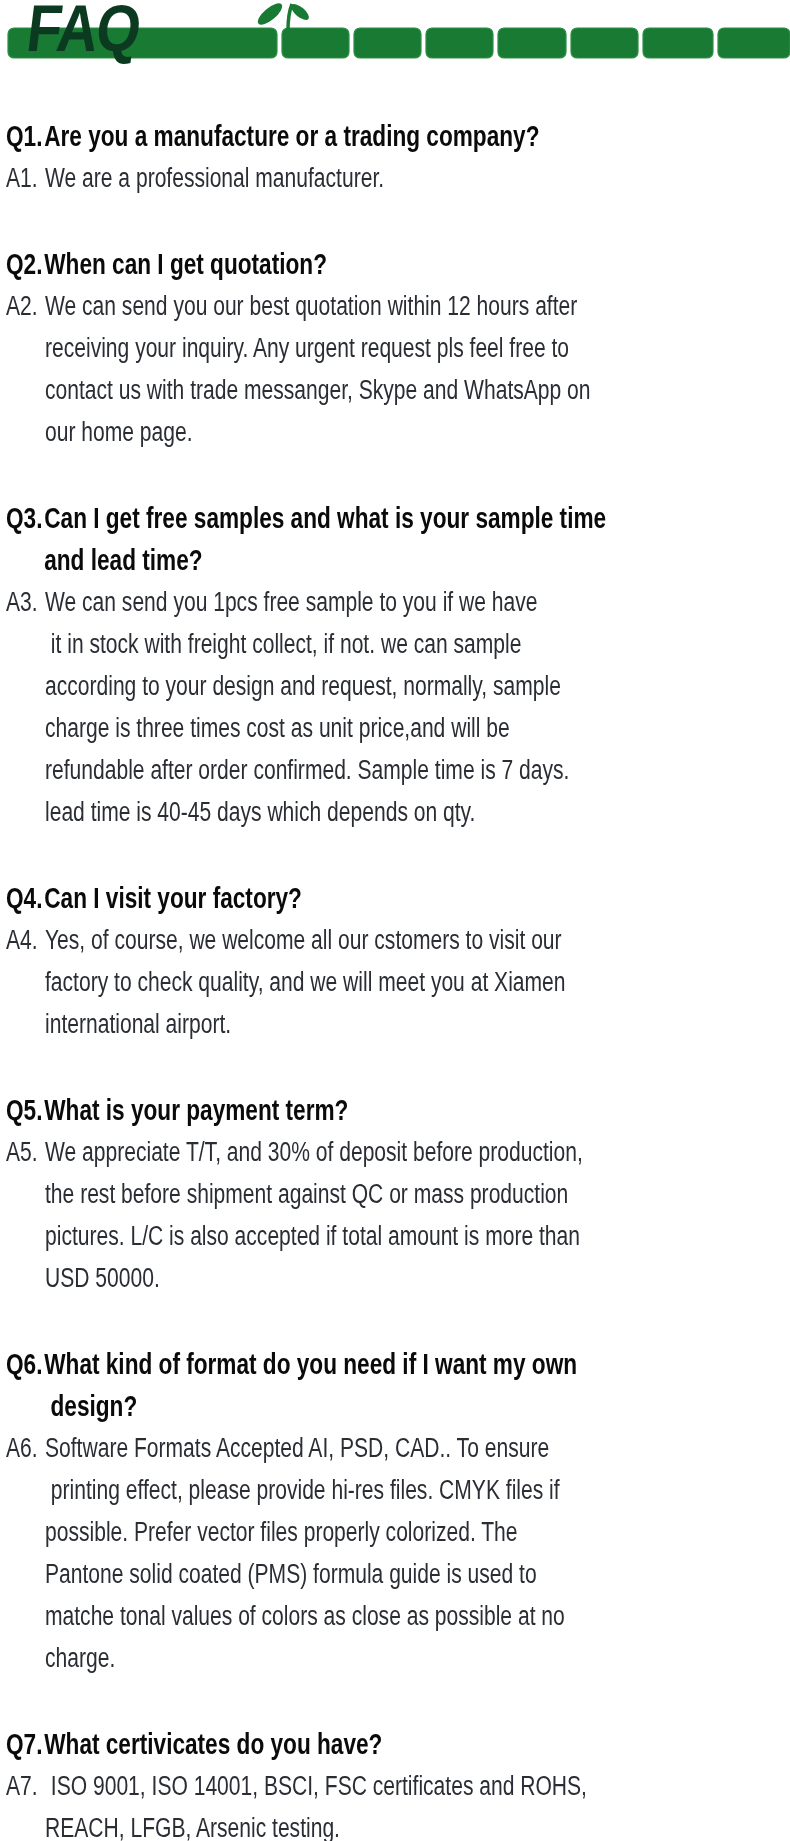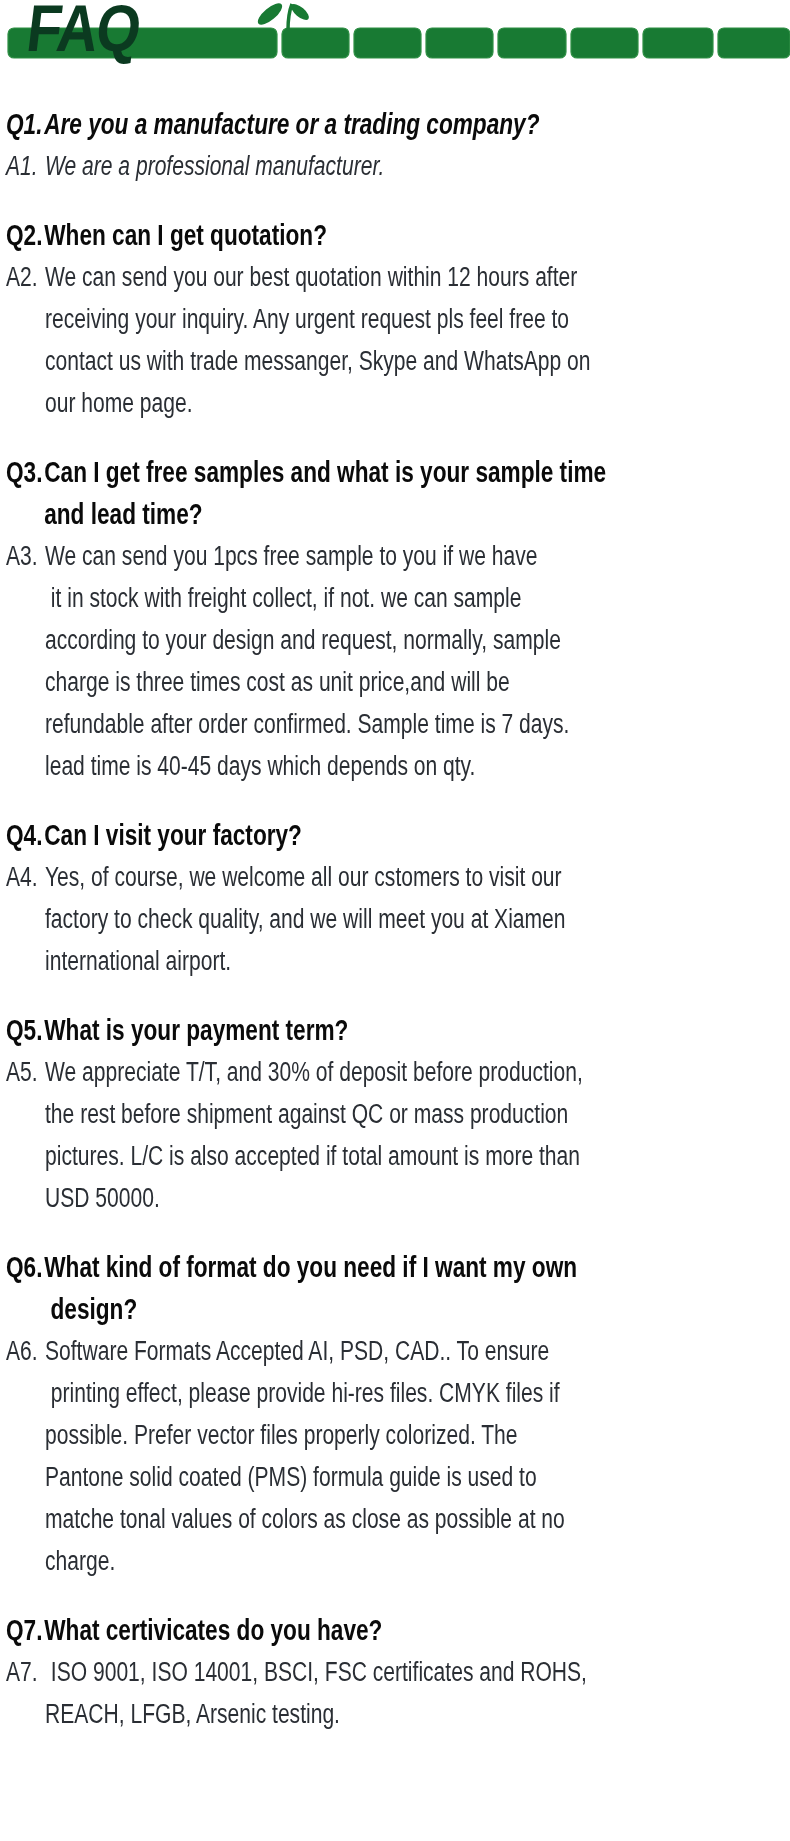--- a/index.html
+++ b/index.html
@@ -12,22 +12,22 @@
   .banner-svg{position:absolute;left:0;top:0;display:block;}
   .logo{
     position:absolute;left:32px;top:-8px;
     font-size:66px;font-weight:bold;line-height:72px;
     color:#0b3a20;letter-spacing:-2px;
     transform:scaleX(0.86) skewX(-8deg);transform-origin:0 0;
     white-space:pre;
   }
   
   .faq{padding-left:6px;}
-  .faq-item{margin-top:27px;}
-  .faq-item:first-child{margin-top:37px;font-style:italic;}
+  .faq-item{margin-top:44px;}
+  .faq-item:first-child{margin-top:49px;}
   .row{
     display:flex;align-items:flex-start;
     width:1013px;
     transform:scaleX(0.78);transform-origin:0 0;
   }
   .q-row{font-weight:bold;font-size:29px;color:#0a0a0a;}
   .a-row{font-size:27px;color:#2a2e34;}
   .label{flex:0 0 auto;line-height:42px;white-space:pre;}
   .q-row .label{width:49px;}
   .a-row .label{width:50px;}

